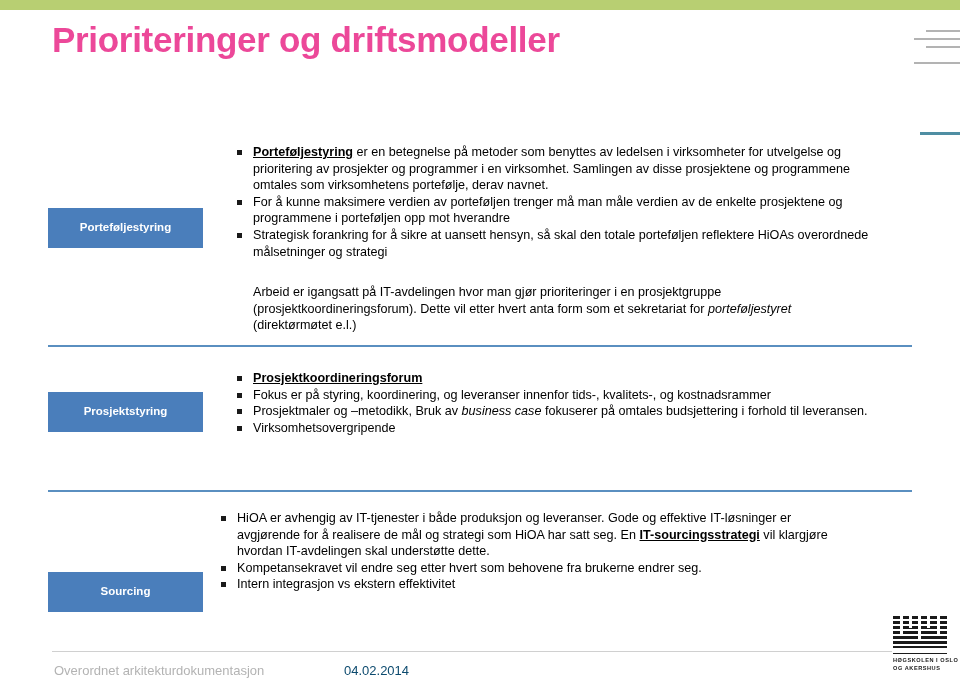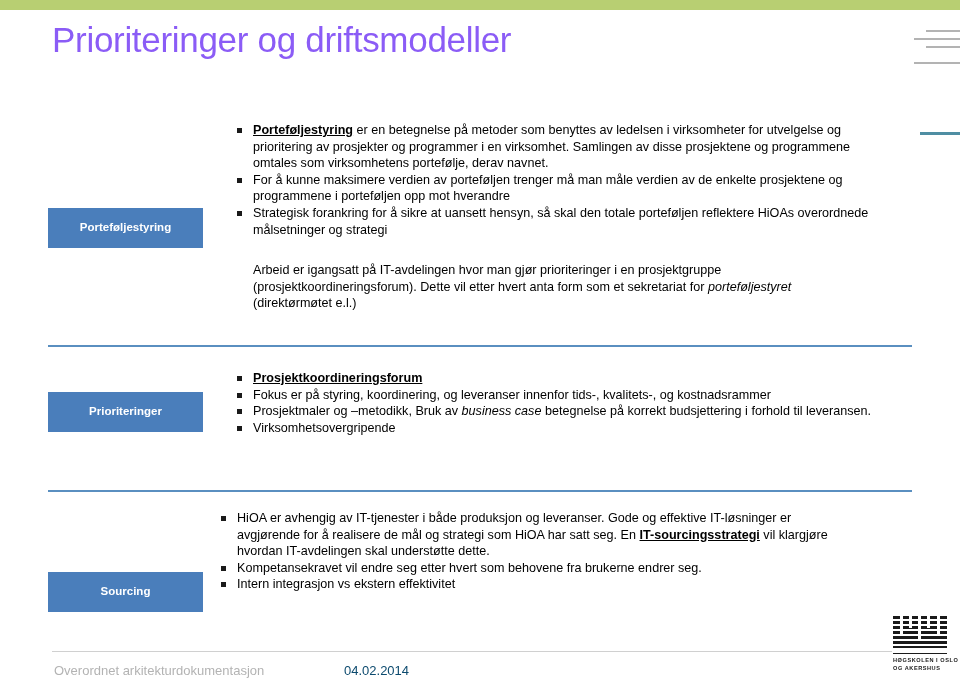--- a/index.html
+++ b/index.html
@@ -30,23 +30,23 @@
     height: 10px;
     background: #b8cf72;
   }
 
   
   .title {
     position: absolute;
     left: 52px;
     top: 20px;
     font-size: 35px;
-    font-weight: normal;
+    font-weight: bold;
     letter-spacing: -0.3px;
-    color: #8b5cf6;
+    color: #ec4899;
     white-space: nowrap;
   }
 
   
   .deco {
     position: absolute;
     right: 0;
     top: 30px;
     width: 46px;
   }
@@ -202,40 +202,40 @@
     <div class="dl short"></div>
     <div class="dl long"></div>
     <div class="dl short"></div>
     <div class="dl long gap"></div>
     <div class="dl blue"></div>
   </div>
 
   <div class="section">
     <div class="badge" style="left:48px; top:208px; width:155px; height:40px;">Porteføljestyring</div>
 
-    <div class="content" style="left:236px; top:122px; width:636px;">
+    <div class="content" style="left:236px; top:144px; width:636px;">
       <ul class="bl">
         <li><span class="u">Porteføljestyring</span><span> er en betegnelse på metoder som benyttes av ledelsen i virksomheter for utvelgelse og prioritering av prosjekter og programmer i en virksomhet. Samlingen av disse prosjektene og programmene omtales som virksomhetens portefølje, derav navnet.</span></li>
         <li><span>For å kunne maksimere verdien av porteføljen trenger må man måle verdien av de enkelte prosjektene og programmene i porteføljen opp mot hverandre</span></li>
         <li><span>Strategisk forankring for å sikre at uansett hensyn, så skal den totale porteføljen reflektere HiOAs overordnede målsetninger og strategi</span></li>
       </ul>
       <p class="para" style="margin-top:24px; padding-left:17px;"><span>Arbeid er igangsatt på IT-avdelingen hvor man gjør prioriteringer i en prosjektgruppe (prosjektkoordineringsforum). Dette vil etter hvert anta form som et sekretariat for </span><span class="i">porteføljestyret</span><span> (direktørmøtet e.l.)</span></p>
     </div>
   </div>
 
   <div class="sep" style="top:345px;"></div>
 
   <div class="section">
-    <div class="badge" style="left:48px; top:392px; width:155px; height:40px;">Prioriteringer</div>
+    <div class="badge" style="left:48px; top:392px; width:155px; height:40px;">Prosjektstyring</div>
 
     <div class="content" style="left:236px; top:370px; width:636px;">
       <ul class="bl">
         <li><span class="u">Prosjektkoordineringsforum</span></li>
         <li><span>Fokus er på styring, koordinering, og leveranser innenfor tids-, kvalitets-, og kostnadsrammer</span></li>
-        <li><span>Prosjektmaler og –metodikk, Bruk av </span><span class="i">business case</span><span> betegnelse på korrekt budsjettering i forhold til leveransen.</span></li>
+        <li><span>Prosjektmaler og –metodikk, Bruk av </span><span class="i">business case</span><span> fokuserer på omtales budsjettering i forhold til leveransen.</span></li>
         <li><span>Virksomhetsovergripende</span></li>
       </ul>
     </div>
   </div>
 
   <div class="sep" style="top:490px;"></div>
 
   <div class="section">
     <div class="badge" style="left:48px; top:531px; width:155px; height:40px;margin-top:41px;">Sourcing</div>
 

